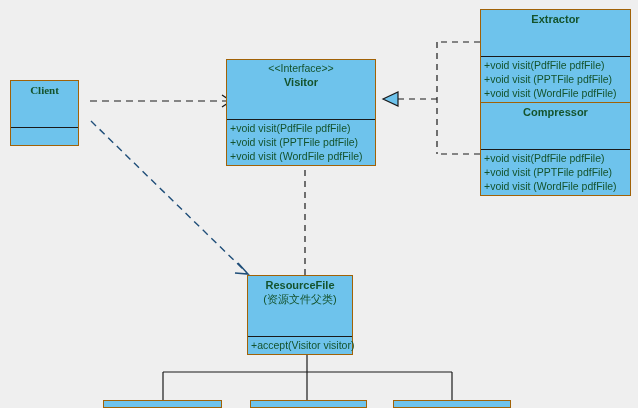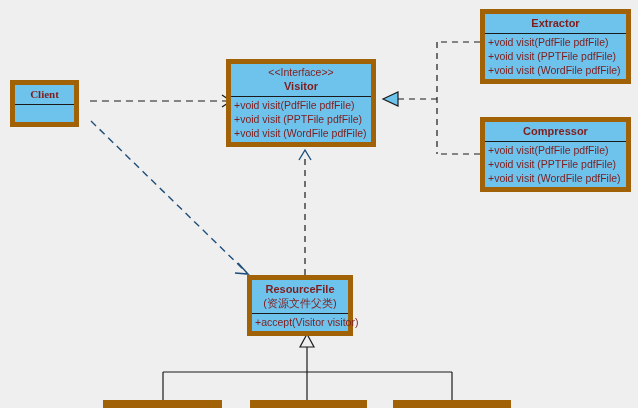--- a/index.html
+++ b/index.html
@@ -21,23 +21,23 @@
   #edges {
     position: absolute;
     left: 0;
     top: 0;
     width: 638px;
     height: 408px;
   }
   .uml-box {
     position: absolute;
     box-sizing: border-box;
-    border: 5px solid #a16207;
+    border: 1px solid #a16207;
     background: #6ec3ec;
-    color: #7f1d1d;
+    color: #14532d;
   }
   .uml-head {
     box-sizing: border-box;
     text-align: center;
     font-weight: bold;
     font-size: 11px;
     line-height: 14px;
     padding: 2px 2px 3px 2px;
     white-space: nowrap;
   }
@@ -52,36 +52,37 @@
     font-weight: normal;
     font-size: 11px;
     line-height: 14px;
   }
   .uml-sep {
     border-top: 1px solid #1a1a1a;
   }
   .uml-body {
     box-sizing: border-box;
     padding: 1px 2px 2px 3px;
+    margin-top: 27px;
   }
   .uml-member {
     font-size: 10.5px;
     line-height: 14px;
     white-space: nowrap;
     text-align: left;
   }
   .uml-body.empty {
     min-height: 18px;
   }
 
   
   #node-client      { left: 10px;  top: 80px;  width: 69px; font-family: Liberation Serif, serif; }
   #node-visitor     { left: 226px; top: 59px;  width: 150px; }
   #node-extractor   { left: 480px; top: 9px;   width: 151px; }
-  #node-compressor  { left: 480px; top: 117px; width: 151px; }
+  #node-compressor  { left: 480px; top: 102px; width: 151px; }
   #node-resourcefile{ left: 247px; top: 275px; width: 106px; }
   #node-leaf-1      { left: 103px; top: 400px; width: 119px; height: 8px; }
   #node-leaf-2      { left: 250px; top: 400px; width: 117px; height: 8px; }
   #node-leaf-3      { left: 393px; top: 400px; width: 118px; height: 8px; }
 </style>
 </head>
 <body>
 
 <div id="canvas">
 

